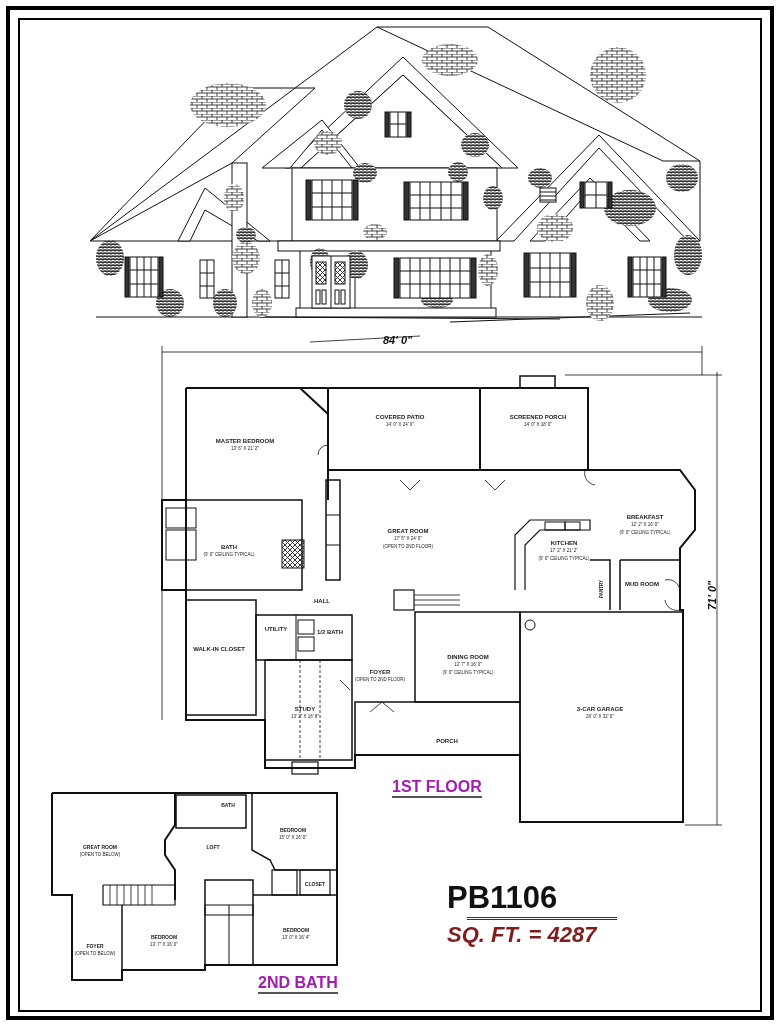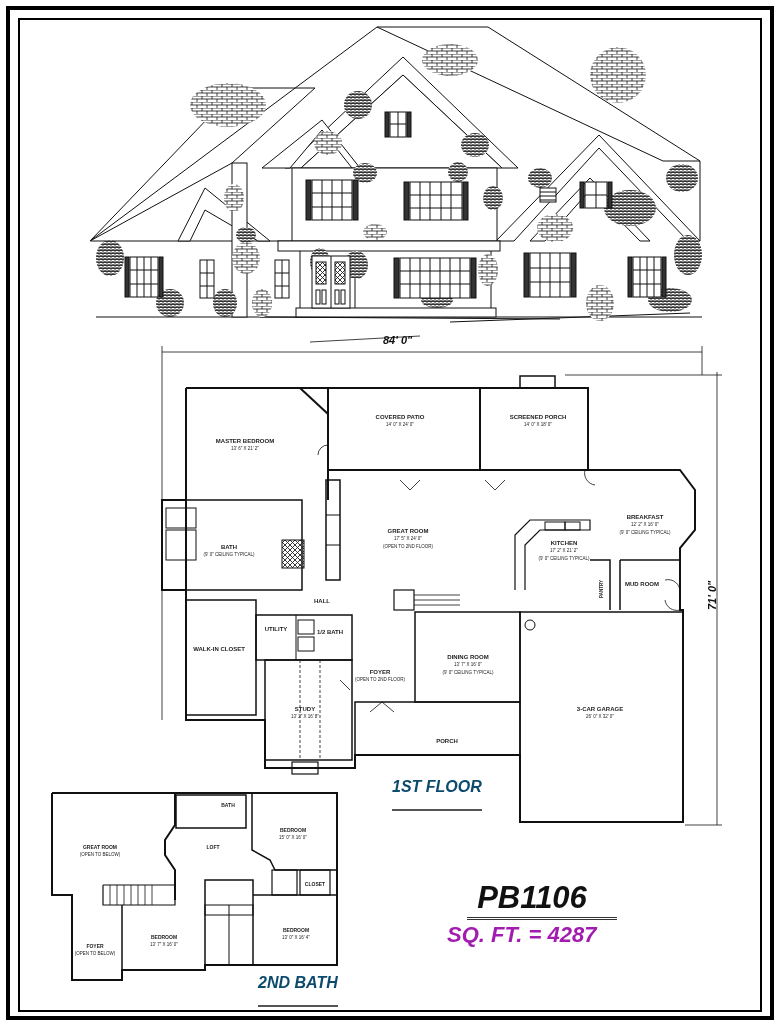--- a/index.html
+++ b/index.html
@@ -3,24 +3,24 @@
 <meta charset="utf-8">
 <style>
   html,body{margin:0;padding:0;background:#fff;}
   body{width:780px;height:1024px;position:relative;overflow:hidden;font-family:"Liberation Sans",sans-serif;}
   .frame-outer{position:absolute;left:6px;top:6px;width:760px;height:1006px;border:4px solid #000;}
   .frame-inner{position:absolute;left:18px;top:18px;width:740px;height:990px;border:2px solid #000;}
   svg{position:absolute;left:0;top:0;}
   .lbl{position:absolute;font-family:"Liberation Sans",sans-serif;font-size:6px;font-weight:bold;color:#222;text-align:center;line-height:8px;white-space:nowrap;transform:translateX(-50%);}
   .lbl .sub{display:block;font-size:4.5px;font-weight:normal;}
   .dim{position:absolute;font-family:"Liberation Sans",sans-serif;font-style:italic;font-weight:bold;font-size:11px;color:#111;}
-  .floor-title{position:absolute;font-family:"Liberation Sans",sans-serif;font-style:italic;font-weight:bold;font-size:16px;color:#0c4a6e;border-bottom:2px solid #555;padding-bottom:13px;}
-  .plan-id{position:absolute;left:447px;top:880px;width:170px;text-align:center;font-family:"Liberation Sans",sans-serif;font-style:italic;font-weight:bold;font-size:31px;color:#111;}
+  .floor-title{position:absolute;font-family:"Liberation Sans",sans-serif;font-weight:bold;font-size:16px;color:#a21caf;border-bottom:2px solid #555;padding-bottom:0;}
+  .plan-id{position:absolute;left:447px;top:880px;width:170px;text-align:left;font-family:"Liberation Sans",sans-serif;font-weight:bold;font-size:31px;color:#111;}
   .plan-line{position:absolute;left:467px;top:917px;width:150px;height:0;border-top:1px solid #333;border-bottom:1px solid #333;padding-top:1px;}
-  .sqft{position:absolute;left:447px;top:922px;width:190px;font-family:"Liberation Sans",sans-serif;font-style:italic;font-weight:bold;font-size:22px;color:#a21caf;}
+  .sqft{position:absolute;left:447px;top:922px;width:190px;font-family:"Liberation Sans",sans-serif;font-style:italic;font-weight:bold;font-size:22px;color:#7f1d1d;}
   .rot{position:absolute;transform:rotate(-90deg);transform-origin:left top;font-family:"Liberation Sans",sans-serif;font-size:4.5px;font-weight:bold;color:#222;white-space:nowrap;}
 </style>
 </head>
 <body>
 
 <div class="frame-outer"></div>
 <div class="frame-inner"></div>
 
 <svg width="780" height="1024">
   <defs>

